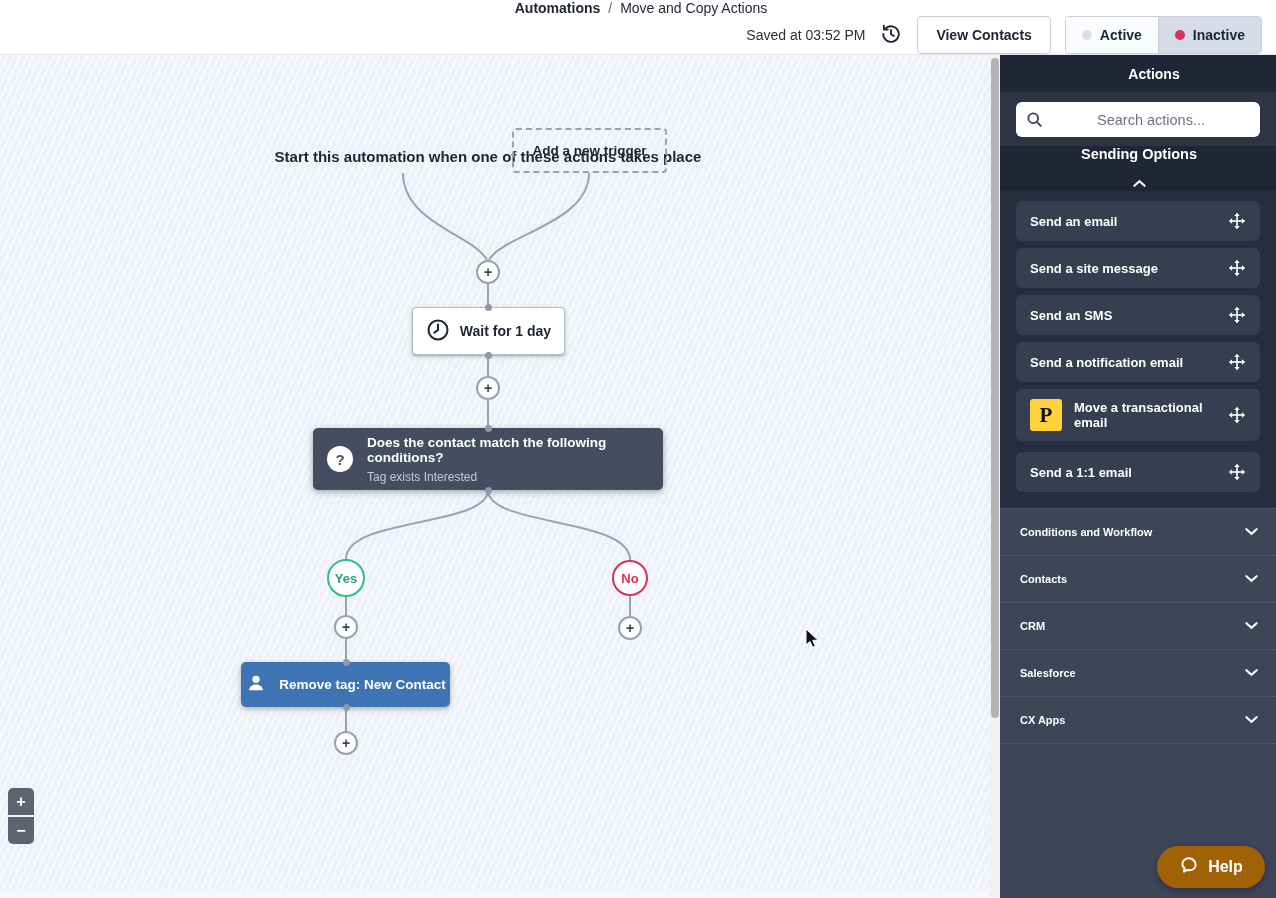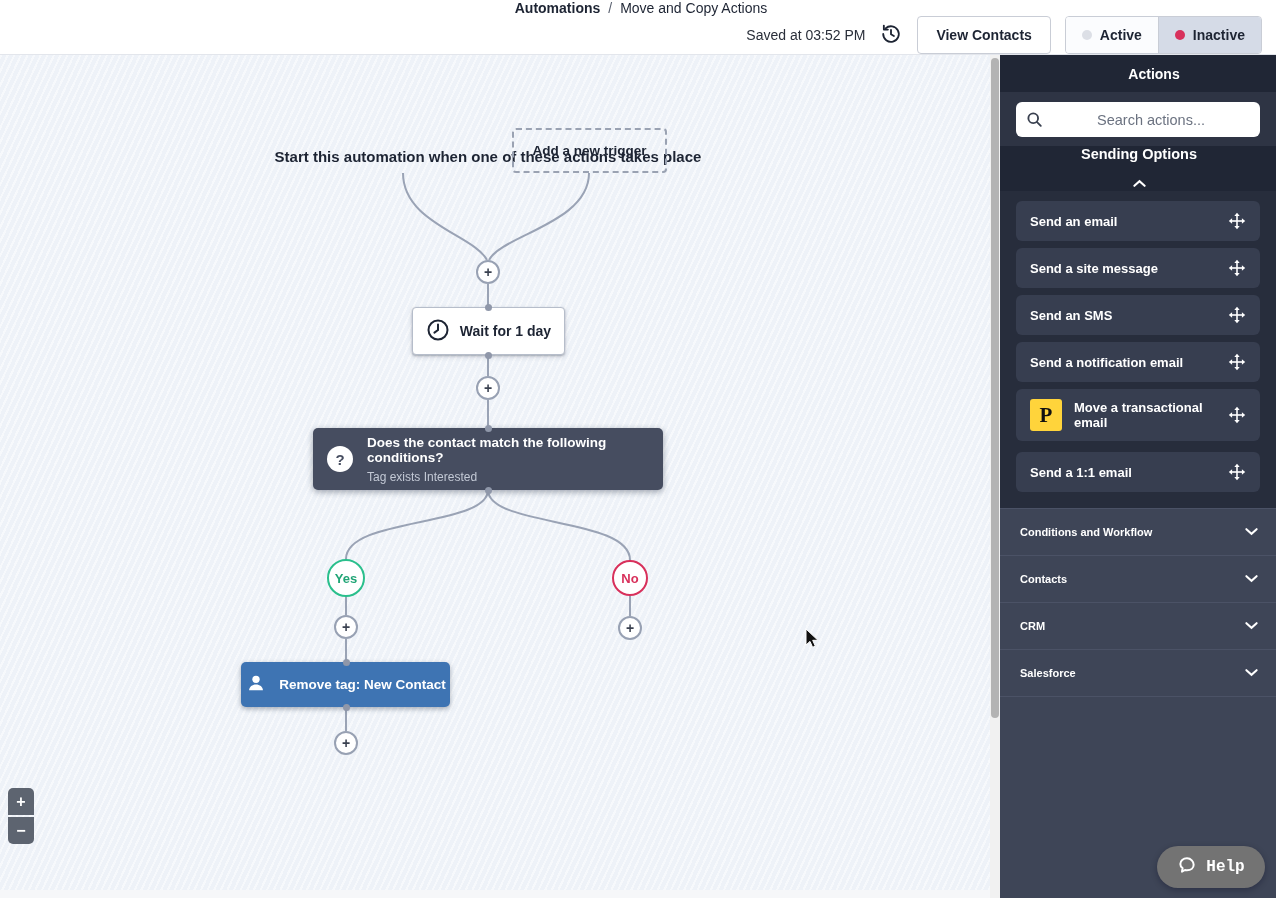--- a/index.html
+++ b/index.html
@@ -82,24 +82,24 @@
   .sb-item.tall { height:52px; justify-content:flex-start; gap:12px; margin-bottom:11px; }
   .sb-item.tall .grip { margin-left:auto; }
   .pbadge { width:32px; height:32px; background:#ffd43b; border-radius:3px; color:#111;
             display:flex; align-items:center; justify-content:center; font-family:"Liberation Serif", serif;
             font-weight:bold; font-size:21px; flex:0 0 auto; }
   .sb-row { height:47px; border-top:1px solid #4b5266; display:flex; align-items:center;
             justify-content:space-between; padding:0 18px 0 20px; font-size:11px; font-weight:bold; cursor:pointer; }
   .sb-rows { border-bottom:1px solid #4b5266; }
   .grip { flex:0 0 auto; cursor:grab; display:flex; }
 
-  .help-btn { position:absolute; left:1157px; top:846px; width:108px; height:42px; background:#737373;
+  .help-btn { position:absolute; left:1157px; top:846px; width:108px; height:42px; background:#a16207;
               border:none; border-radius:21px; color:#fff; font-size:16px; font-weight:bold;
               display:flex; align-items:center; justify-content:center; gap:9px; cursor:pointer;
-              font-family:Liberation Mono, monospace; z-index:40; box-shadow:0 2px 6px rgba(0,0,30,.3); }
+              font-family:Liberation Sans, sans-serif; z-index:40; box-shadow:0 2px 6px rgba(0,0,30,.3); }
 </style>
 </head>
 <body>
 
 <div id="app">
 
   <div class="topbar">
     <div class="crumbs">
       <span class="crumb-root">Automations</span>
       <span class="crumb-sep">/</span>
@@ -346,20 +346,28 @@
         </span>
       </div>
       <div class="sb-row">
         <span>Salesforce</span>
         <span>
           <svg width="13" height="9" viewBox="0 0 14 9" fill="none" stroke="#ffffff" stroke-width="2.2" stroke-linecap="round">
               <path d="M1.5 2L7 7l5.5-5"></path>
             </svg>
         </span>
       </div>
+      <div class="sb-row">
+        <span>CX Apps</span>
+        <span>
+          <svg width="13" height="9" viewBox="0 0 14 9" fill="none" stroke="#ffffff" stroke-width="2.2" stroke-linecap="round">
+              <path d="M1.5 2L7 7l5.5-5"></path>
+            </svg>
+        </span>
+      </div>
     </div>
   </div>
 
   <button class="help-btn">
     <span>
       <svg width="20" height="20" viewBox="0 0 24 24" fill="none" stroke="#ffffff" stroke-width="2.4" stroke-linejoin="round">
         <path d="M12 4c-4.7 0-8 2.9-8 6.7 0 2.1 1 3.9 2.7 5.1L6 20l3.6-2a10 10 0 0 0 2.4.3c4.7 0 8-2.9 8-6.6S16.7 4 12 4z"></path>
       </svg>
     </span>
     <span>Help</span>

